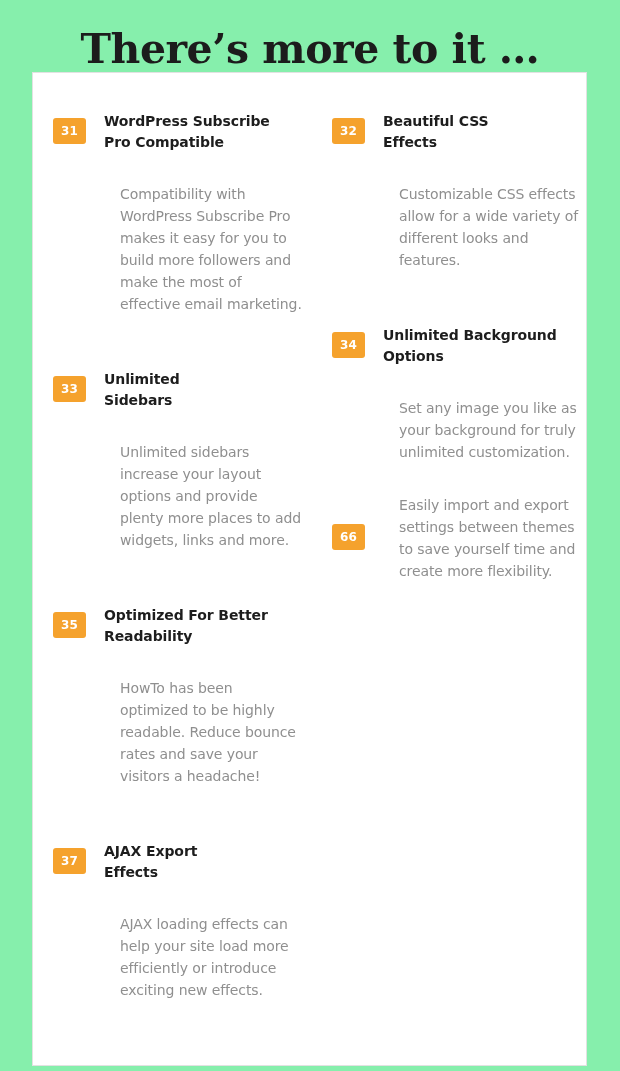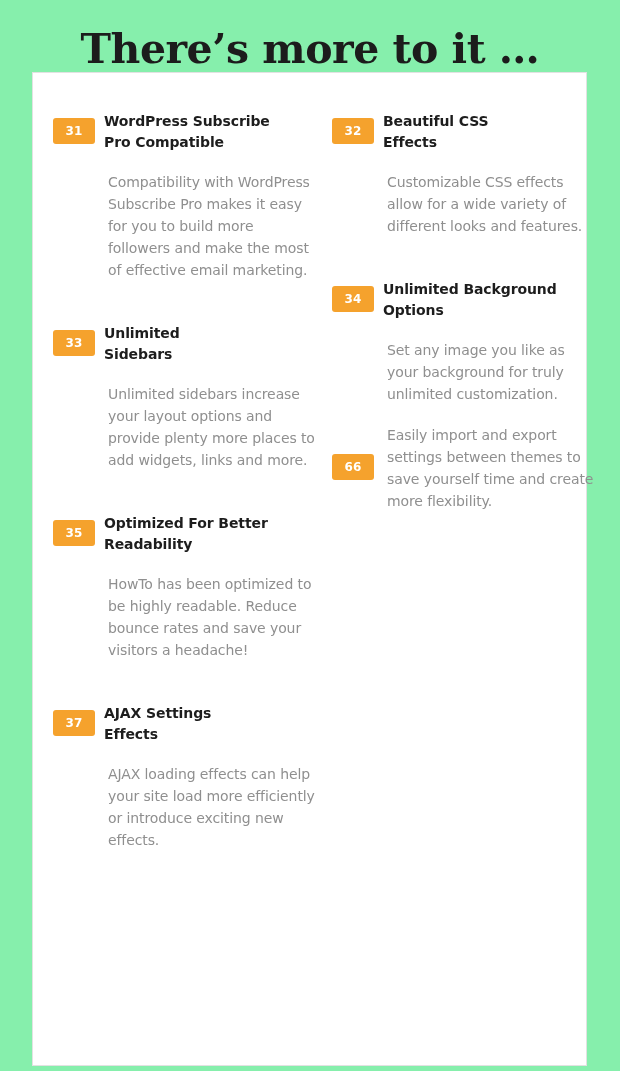--- a/index.html
+++ b/index.html
@@ -70,21 +70,21 @@
   .feature {
     position: relative;
     padding-left: 51px;
     box-sizing: border-box;
   }
 
   .badge {
     position: absolute;
     left: 0;
     top: 45px;
-    width: 42px;
+    width: 33px;
     height: 26px;
     background: #f5a22d;
     border-radius: 3px;
     color: #ffffff;
     font-family: "DejaVu Sans", sans-serif;
     font-size: 12px;
     font-weight: bold;
     line-height: 26px;
     text-align: center;
     letter-spacing: 0.2px;
@@ -96,21 +96,21 @@
     font-family: "DejaVu Sans", sans-serif;
     font-size: 14px;
     font-weight: bold;
     color: #1d1d1d;
     line-height: 20.5px;
     letter-spacing: -0.1px;
     white-space: pre-line;
   }
 
   .feature-desc {
-    margin: 4px;
+    margin: 16px;
     padding-top: 15px;
     font-family: "DejaVu Sans", sans-serif;
     font-size: 14px;
     font-weight: normal;
     color: #8f8f8f;
     line-height: 22px;
     letter-spacing: -0.1px;
   }
 </style>
 </head>
@@ -141,21 +141,21 @@
 
         <div class="feature">
           <span class="badge">35</span>
           <h2 class="feature-title">Optimized For Better
 Readability</h2>
           <p class="feature-desc">HowTo has been optimized to be highly readable. Reduce bounce rates and save your visitors a headache!</p>
         </div>
 
         <div class="feature">
           <span class="badge">37</span>
-          <h2 class="feature-title">AJAX Settings
+          <h2 class="feature-title">AJAX Export
 Effects</h2>
           <p class="feature-desc">AJAX loading effects can help your site load more efficiently or introduce exciting new effects.</p>
         </div>
 
 
       </div>
 
       <div class="col col-right">
 
         <div class="feature">

